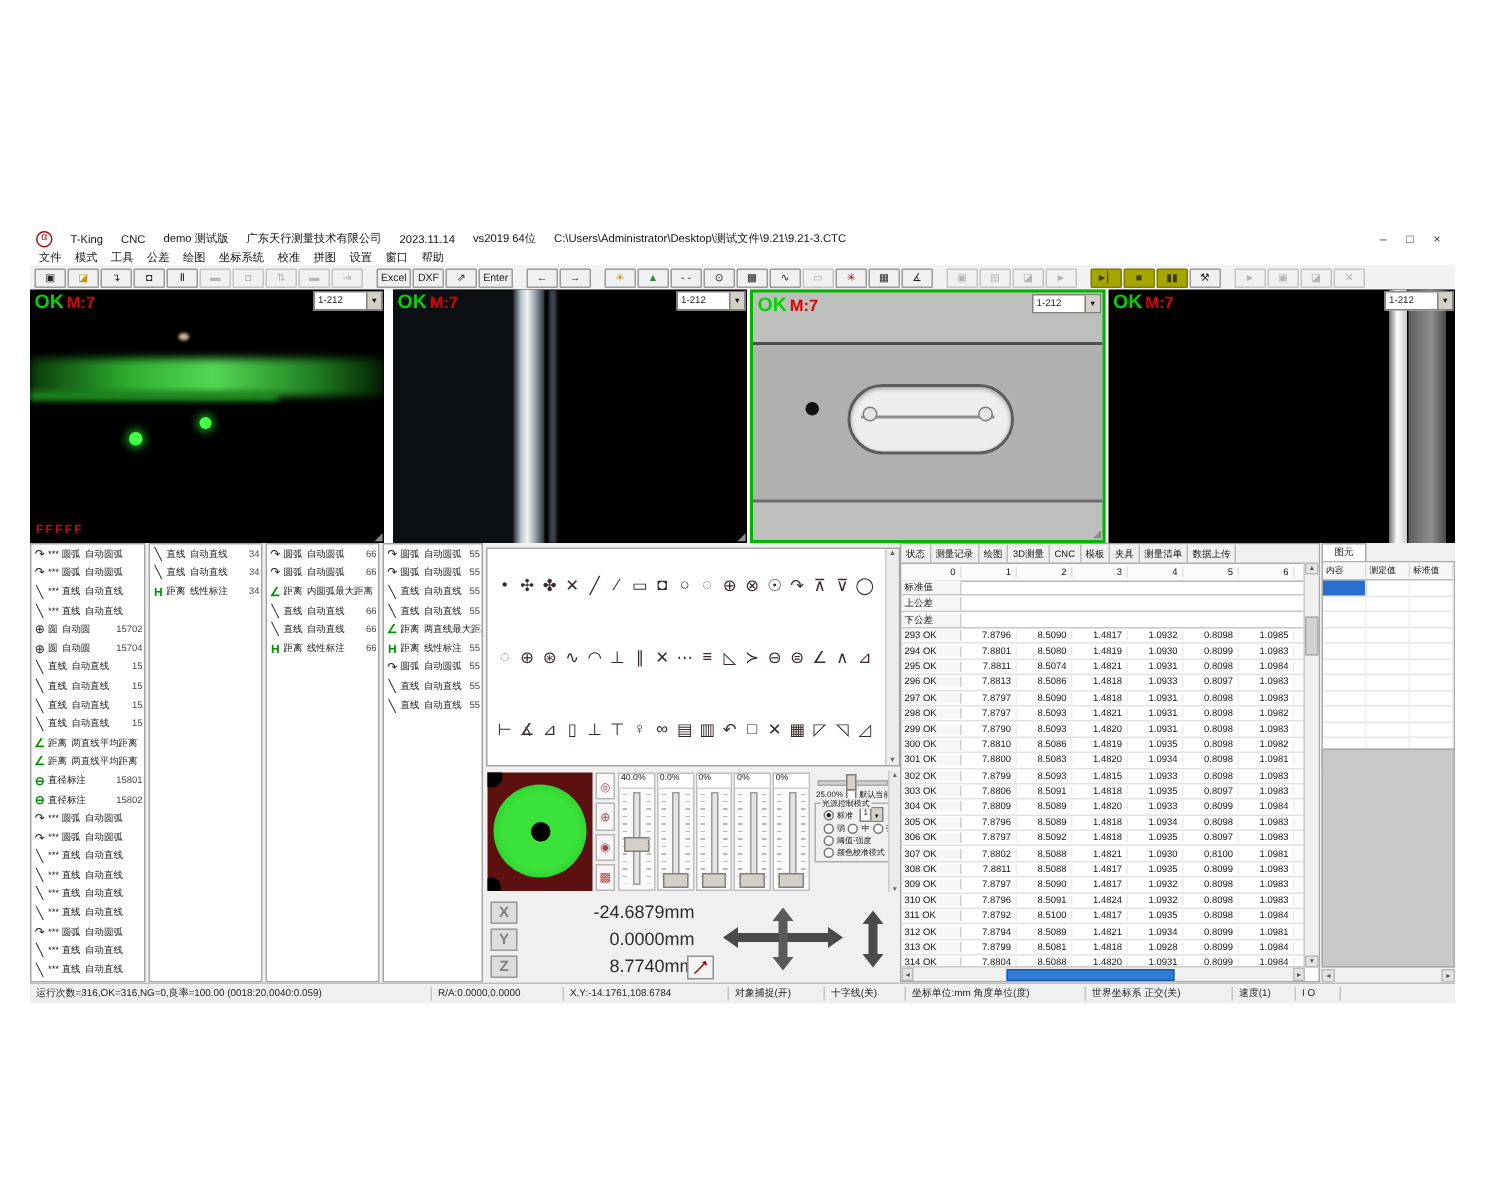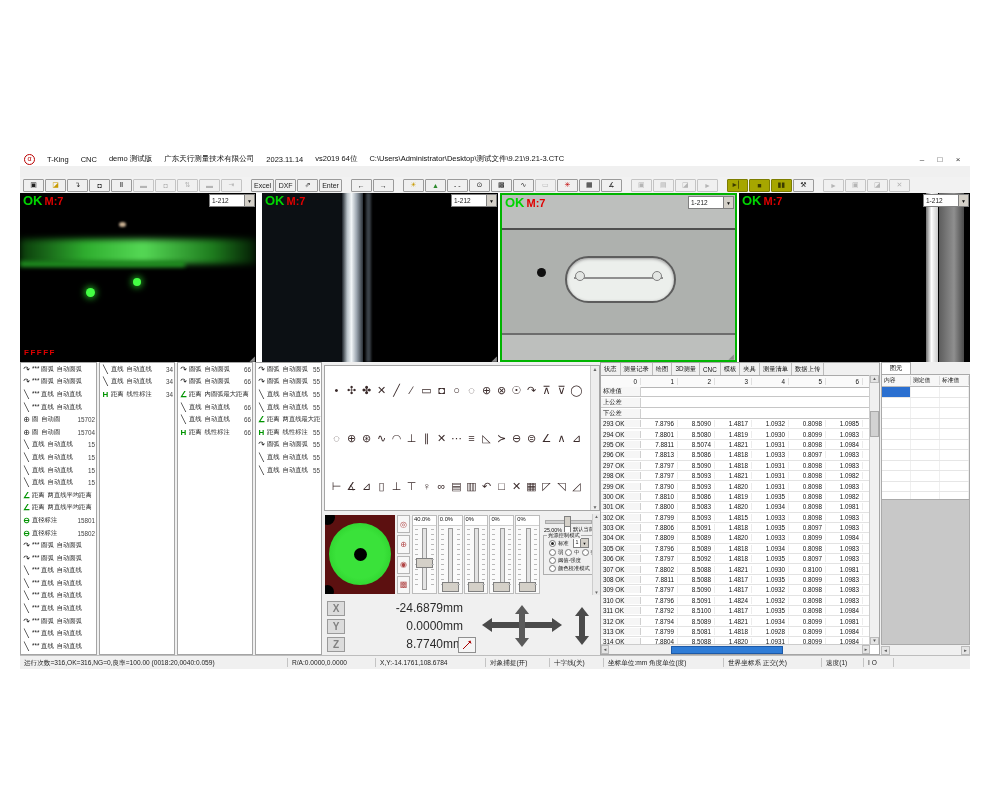--- a/index.html
+++ b/index.html
@@ -217,20 +217,33 @@
       <span>2023.11.14</span>
       <span>vs2019 64位</span>
       <span>C:\Users\Administrator\Desktop\测试文件\9.21\9.21-3.CTC</span>
       <span class="win-ctrls">
         <span class="win-btn">–</span>
         <span class="win-btn">□</span>
         <span class="win-btn">×</span>
       </span>
     </div>
 
+    <div class="menubar">
+        <span class="menu-item">文件</span>
+        <span class="menu-item">模式</span>
+        <span class="menu-item">工具</span>
+        <span class="menu-item">公差</span>
+        <span class="menu-item">绘图</span>
+        <span class="menu-item">坐标系统</span>
+        <span class="menu-item">校准</span>
+        <span class="menu-item">拼图</span>
+        <span class="menu-item">设置</span>
+        <span class="menu-item">窗口</span>
+        <span class="menu-item">帮助</span>
+      </div>
 
     <div class="toolbar">
         <button class="tb ">▣</button>
         <button class="tb yellow">◪</button>
         <button class="tb ">↴</button>
         <button class="tb ">◘</button>
         <button class="tb ">Ⅱ</button>
         <button class="tb disabled">▬</button>
         <button class="tb disabled">◘</button>
         <button class="tb disabled">⇅</button>

